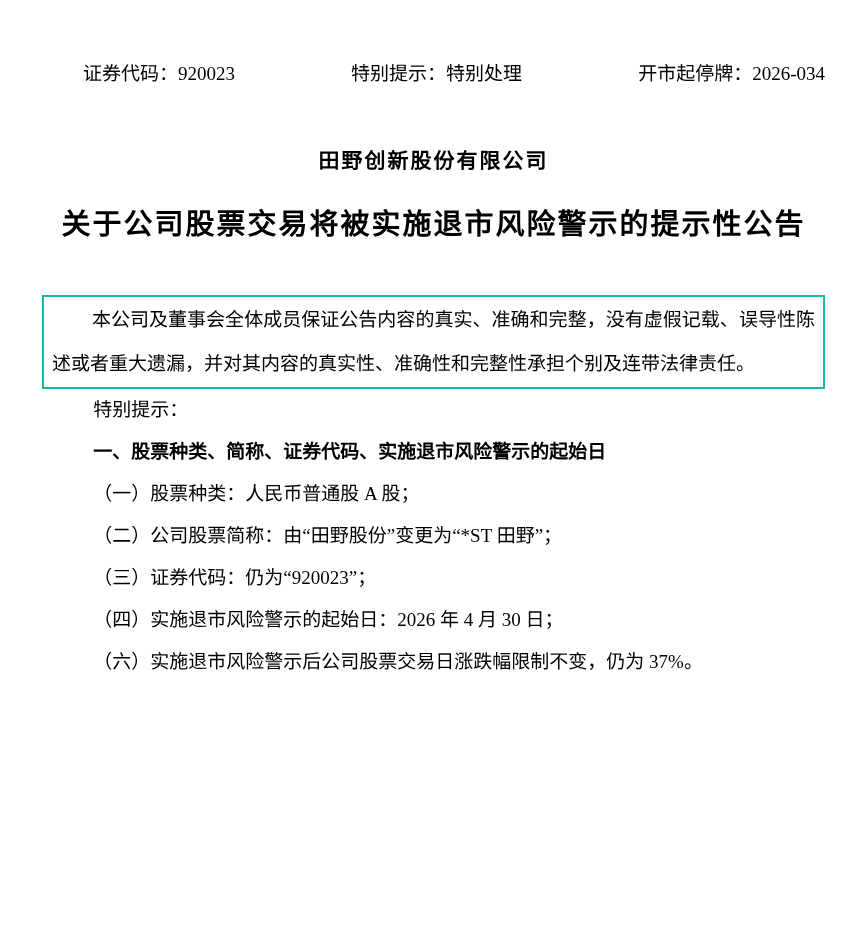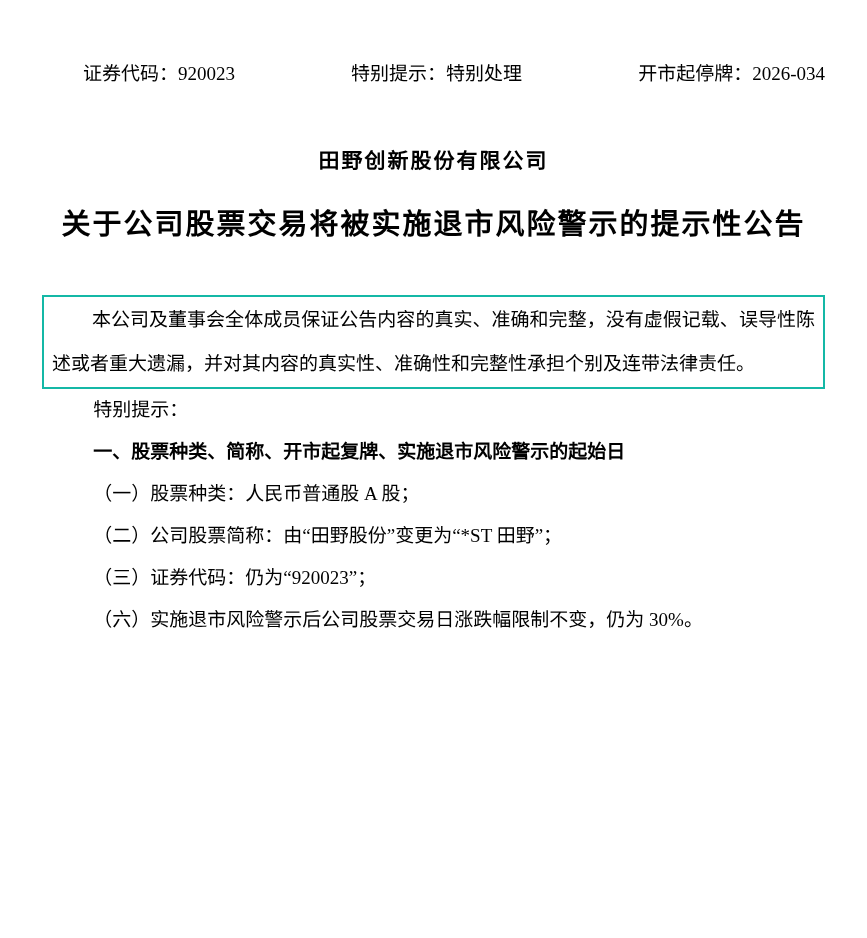--- a/index.html
+++ b/index.html
@@ -90,20 +90,21 @@
 
   <h2 class="announcement-title">关于公司股票交易将被实施退市风险警示的提示性公告</h2>
 
   <div class="disclaimer-box">
     <p>本公司及董事会全体成员保证公告内容的真实、准确和完整，没有虚假记载、误导性陈述或者重大遗漏，并对其内容的真实性、准确性和完整性承担个别及连带法律责任。</p>
   </div>
 
   <p class="body-line special-heading">特别提示：</p>
 
 
-  <p class="body-line section-heading">一、股票种类、简称、开市起复牌、实施退市风险警示的起始日</p>
+  <p class="body-line section-heading">一、股票种类、简称、证券代码、实施退市风险警示的起始日</p>
 
   <p class="body-line">（一）股票种类：人民币普通股 A 股；</p>
   <p class="body-line">（二）公司股票简称：由“田野股份”变更为“*ST 田野”；</p>
   <p class="body-line">（三）证券代码：仍为“920023”；</p>
-  <p class="body-line">（六）实施退市风险警示后公司股票交易日涨跌幅限制不变，仍为 30%。</p>
+  <p class="body-line">（四）实施退市风险警示的起始日：2026 年 4 月 30 日；</p>
+  <p class="body-line">（六）实施退市风险警示后公司股票交易日涨跌幅限制不变，仍为 37%。</p>
 
 </div>
 
 </body></html>

